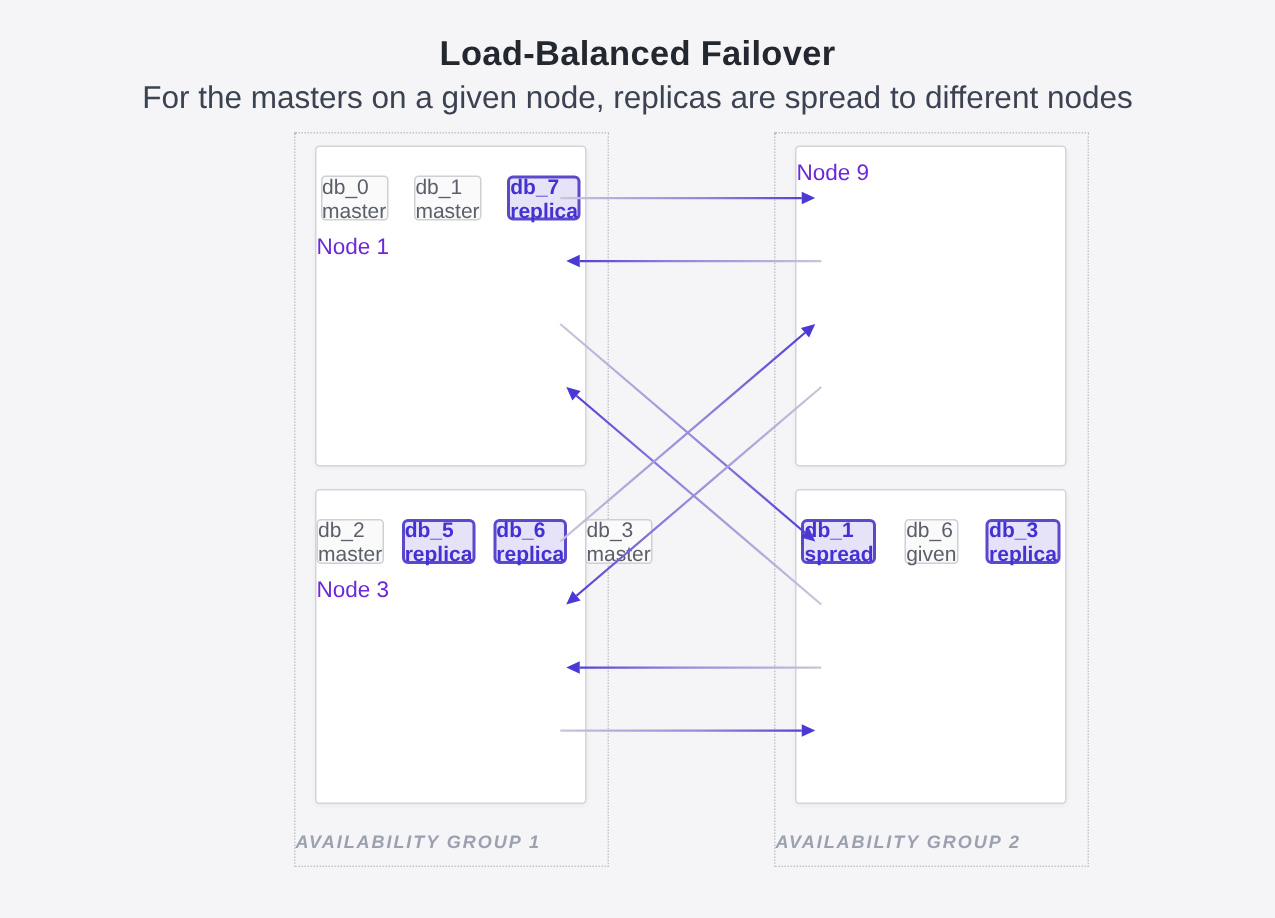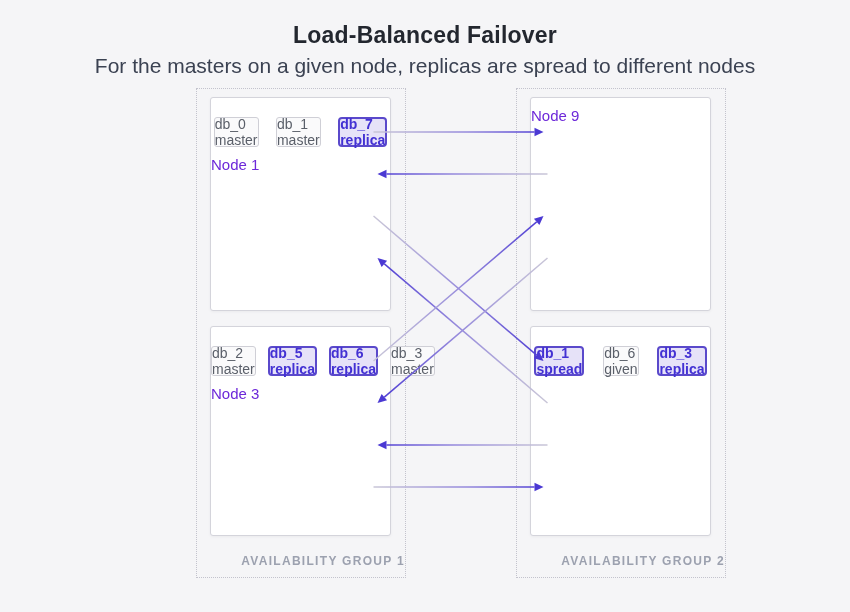--- a/index.html
+++ b/index.html
@@ -13,22 +13,22 @@
   .title{margin:0;font-size:23px;font-weight:700;color:#23272f;letter-spacing:.2px;}
   .subtitle{margin:5px 0 0 0;font-size:21px;color:#3b4252;}
 
   .group{
     position:absolute;top:88px;width:210px;height:490px;
     border:1px dotted #c3c3cd;
   }
   .group-1{left:160px;}
   .group-2{left:480px;}
   .group-label{
-    position:absolute;bottom:9px;left:0;right:0;text-align:right;
-    font-size:12px;font-weight:700;color:#9ca1af;letter-spacing:1.3px;
+    position:absolute;bottom:9px;left:0;right:0;text-align:left;
+    font-size:12px;font-weight:700;color:#9ca1af;letter-spacing:1.3px;font-style:italic;
   }
 
   .card{
     position:absolute;left:13px;width:181px;background:#ffffff;
     border:1px solid #d4d4db;border-radius:3px;
     box-shadow:0 1px 3px rgba(30,30,60,0.05);
   }
   .card-top{top:8px;height:214px;}
   .card-bottom{top:237px;height:210px;}
   .slots{display:flex;flex-direction:row;gap:12px;padding-top:19px;}

